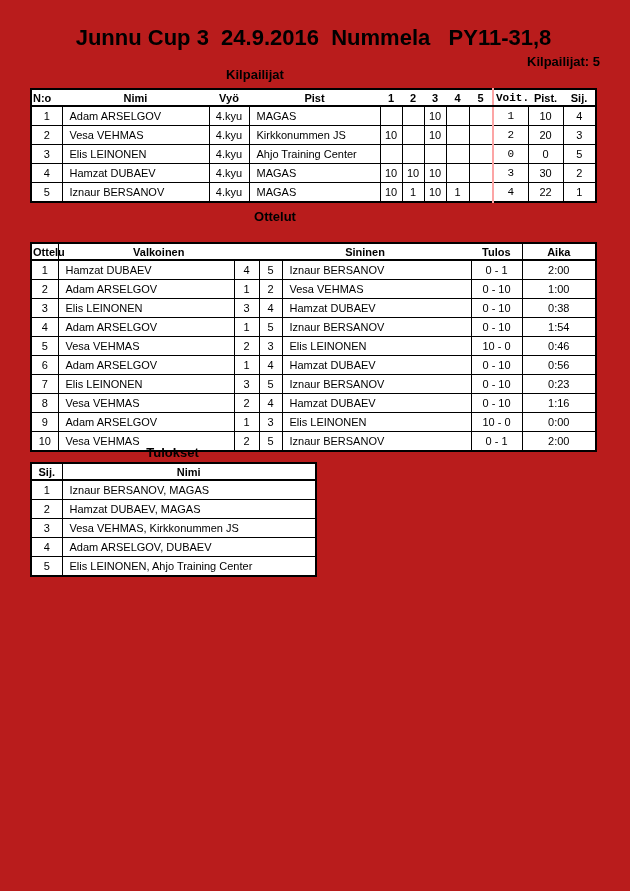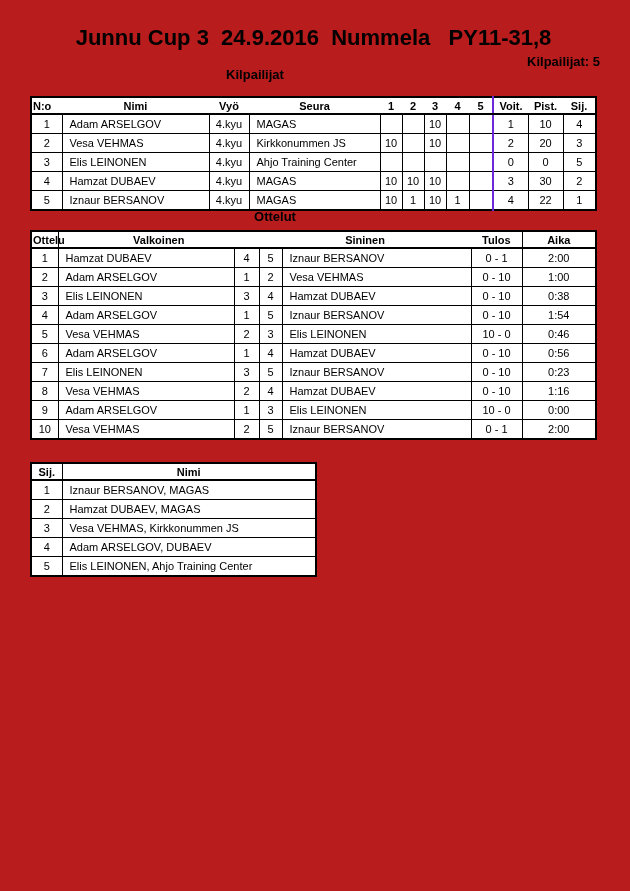--- a/index.html
+++ b/index.html
@@ -31,26 +31,26 @@
   .tbl th {
     font-weight:bold; height:15px; padding:0 2px; border:none;
     border-bottom:2px solid #000; text-align:center; vertical-align:middle;
     overflow:visible; white-space:nowrap;
   }
   .tbl td {
     border:1px solid #000; height:18px; padding:0 2px;
     text-align:center; vertical-align:middle; overflow:hidden; white-space:nowrap;
   }
   
-  #t1 { top:96px;  left:30px; width:565px; }
+  #t1 { top:88px;  left:30px; width:565px; }
   #t1 td:nth-child(2), #t1 td:nth-child(4) { text-align:left; padding-left:7px; }
-  #t1 th:nth-child(10), #t1 td:nth-child(10) { border-left:2px solid #6d28d9; }
+  #t1 th:nth-child(10), #t1 td:nth-child(10) { border-left:2px solid #fca5a5;font-family:Liberation Mono, monospace; }
   #t1 thead th:first-child { text-align:left; padding-left:1px; }
   
-  #t2 { top:230px; left:30px; width:565px; }
+  #t2 { top:242px; left:30px; width:565px; }
   #t2 td:nth-child(2), #t2 td:nth-child(5) { text-align:left; padding-left:7px; }
   #t2 thead th:first-child { text-align:left; padding-left:1px; border-right:1px solid #000; }
   #t2 thead th:nth-child(5) { border-left:1px solid #000; }
   
   #t3 { top:462px; left:30px; width:285px; }
   #t3 td:nth-child(2) { text-align:left; padding-left:7px; }
   #t3 thead th:first-child { border-right:1px solid #000; }
 </style>
 </head>
 <body>
@@ -75,21 +75,21 @@
         <col style="width:24px">
       <col style="width:35px">
         <col style="width:35px">
         <col style="width:33px">
     </colgroup>
     <thead>
       <tr>
         <th>N:o</th>
         <th>Nimi</th>
         <th>Vyö</th>
-        <th>Seura</th>
+        <th>Pist</th>
         <th>1</th>
         <th>2</th>
         <th>3</th>
         <th>4</th>
         <th>5</th>
         <th>Voit.</th>
         <th>Pist.</th>
         <th>Sij.</th>
       </tr>
     </thead>
@@ -277,20 +277,21 @@
           <td>Vesa VEHMAS</td>
           <td>2</td>
           <td>5</td>
           <td>Iznaur BERSANOV</td>
           <td>0 - 1</td>
           <td>2:00</td>
         </tr>
       </tbody>
   </table>
 
+  <div class="sec-h" id="h-tulokset">Tulokset</div>
 
   <table class="tbl" id="t3">
     <colgroup>
       <col style="width:31px">
         <col style="width:254px">
     </colgroup>
     <thead>
       <tr>
         <th>Sij.</th>
         <th>Nimi</th>

